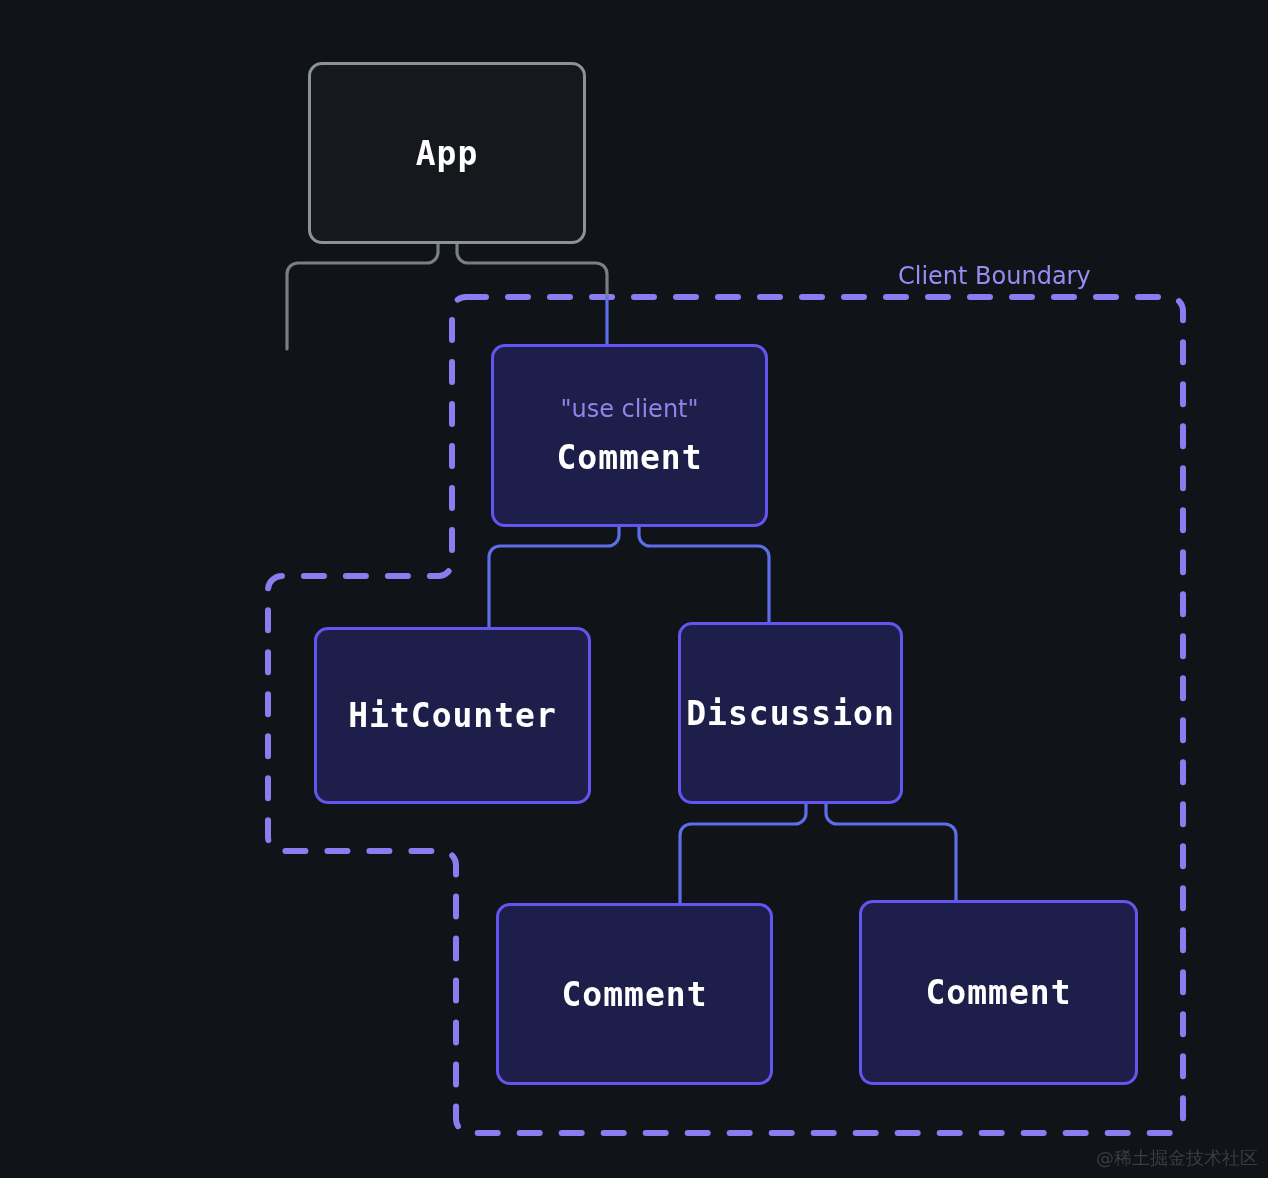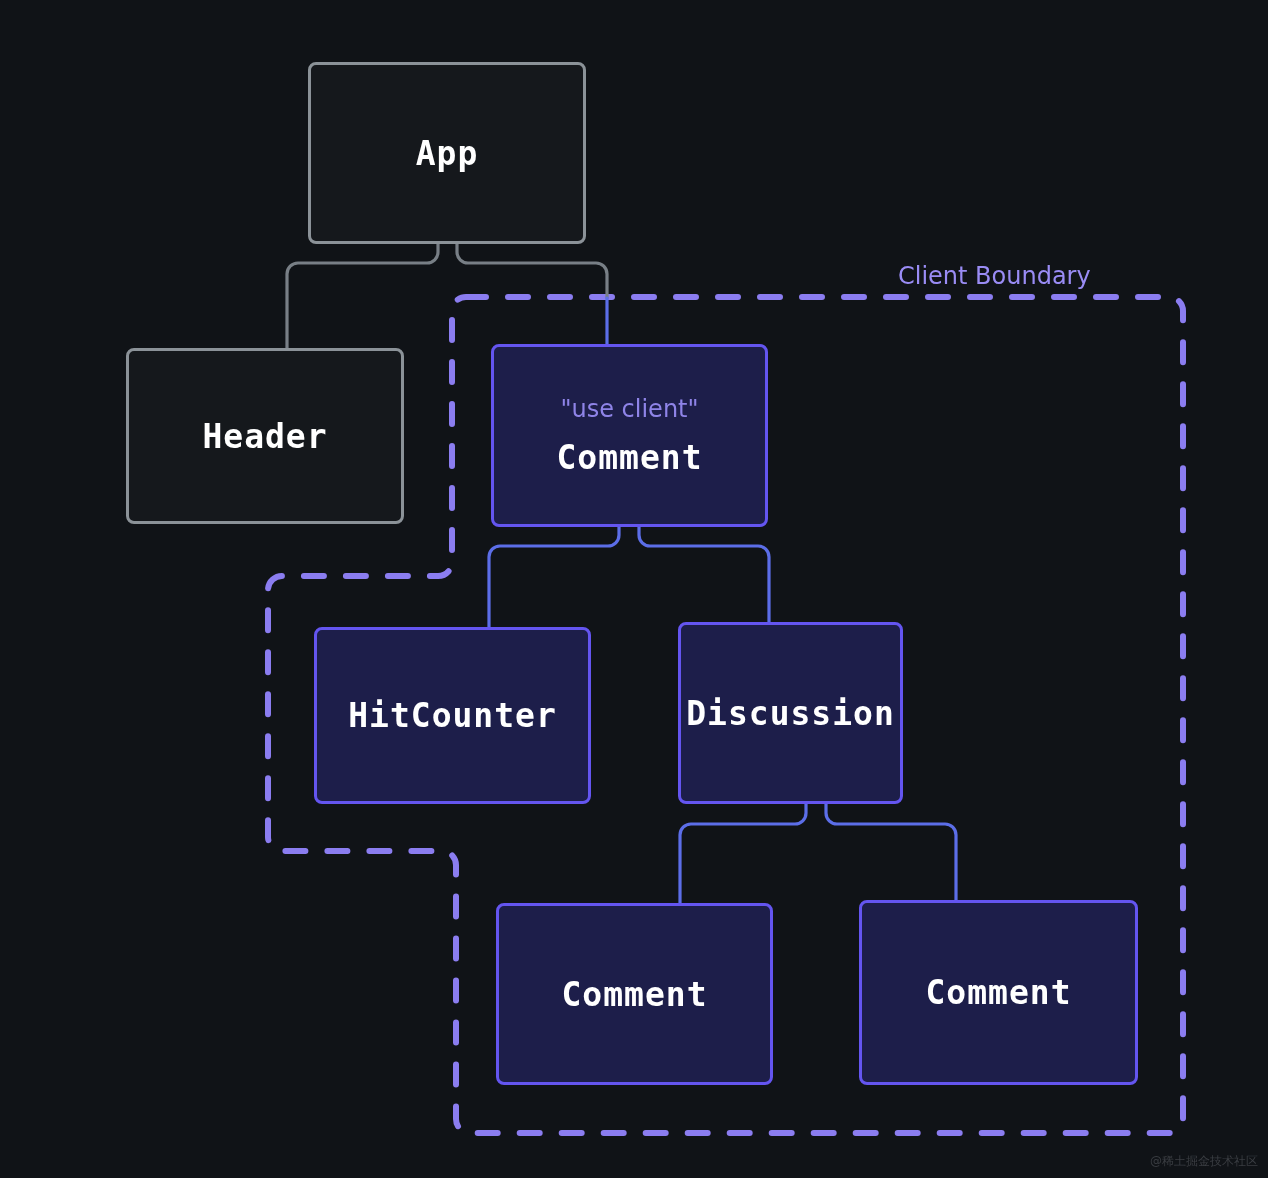--- a/index.html
+++ b/index.html
@@ -23,21 +23,21 @@
     height: 1178px;
     pointer-events: none;
   }
   .node {
     position: absolute;
     box-sizing: border-box;
     display: flex;
     flex-direction: column;
     align-items: center;
     justify-content: center;
-    border-radius: 8px;
+    border-radius: 14px;
     border-width: 3px;
     border-style: solid;
   }
   .node.server {
     background: #15181c;
     border-color: #8b9298;
   }
   .node.client {
     background: #1d1e4a;
     border-color: #6455f0;
@@ -63,21 +63,21 @@
     font-weight: normal;
     font-size: 24px;
     color: #9a8cf5;
     white-space: nowrap;
   }
   .watermark {
     position: absolute;
     right: 10px;
     bottom: 8px;
     font-family: "DejaVu Sans", sans-serif;
-    font-size: 12px;
+    font-size: 18px;
     color: #3a3d42;
     white-space: nowrap;
   }
 </style>
 </head>
 <body>
 
 <div id="stage">
 
   <svg id="edges" viewBox="0 0 1268 1178" width="1268" height="1178" xmlns="http://www.w3.org/2000/svg">
@@ -114,23 +114,20 @@
 
     <path d="M 826 804 L 826 813 A 11 11 0 0 0 837 824 L 945 824 A 11 11 0 0 1 956 835 L 956 904" fill="none" stroke="#5c6ee8" stroke-width="3.2" stroke-linecap="round"></path>
   </svg>
 
   <div class="boundary-label" style="left:898px; top:262px;">Client Boundary</div>
 
   <div class="node server" style="left:308px; top:62px; width:278px; height:182px;">
     <span class="node-title">App</span>
   </div>
 
-  <div class="node server" style="left:126px; top:348px; width:278px; height:176px;">
-    <span class="node-title">Header</span>
-  </div>
 
   <div class="node client" style="left:491px; top:344px; width:277px; height:183px;">
     <span class="node-directive">"use client"</span>
     <span class="node-title">Comment</span>
   </div>
 
   <div class="node client" style="left:314px; top:627px; width:277px; height:177px;">
     <span class="node-title">HitCounter</span>
   </div>
 

